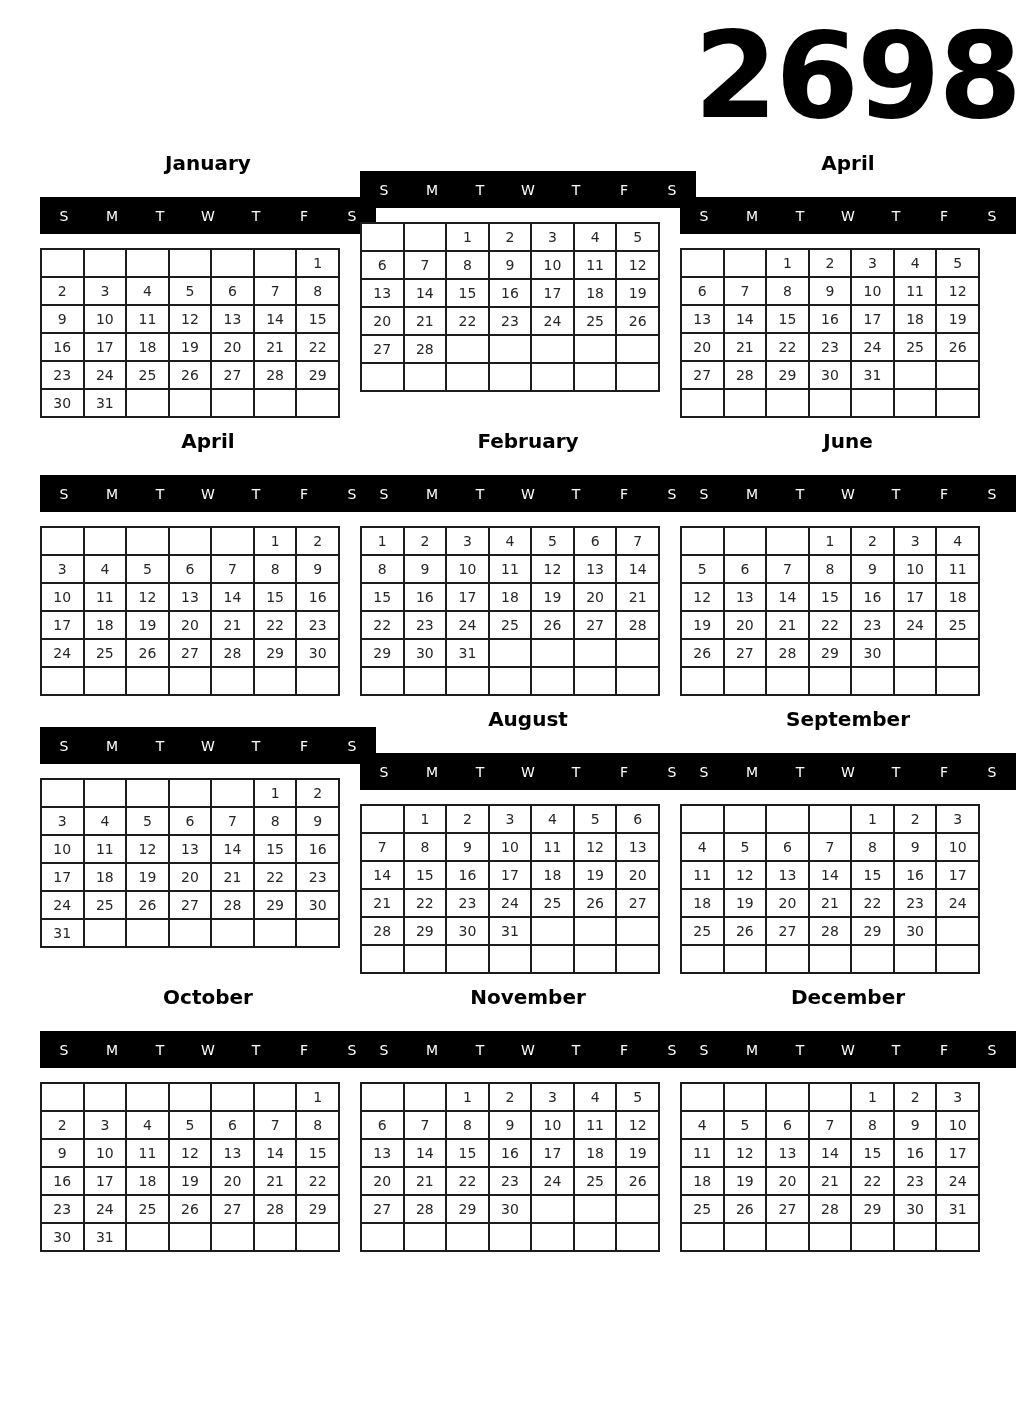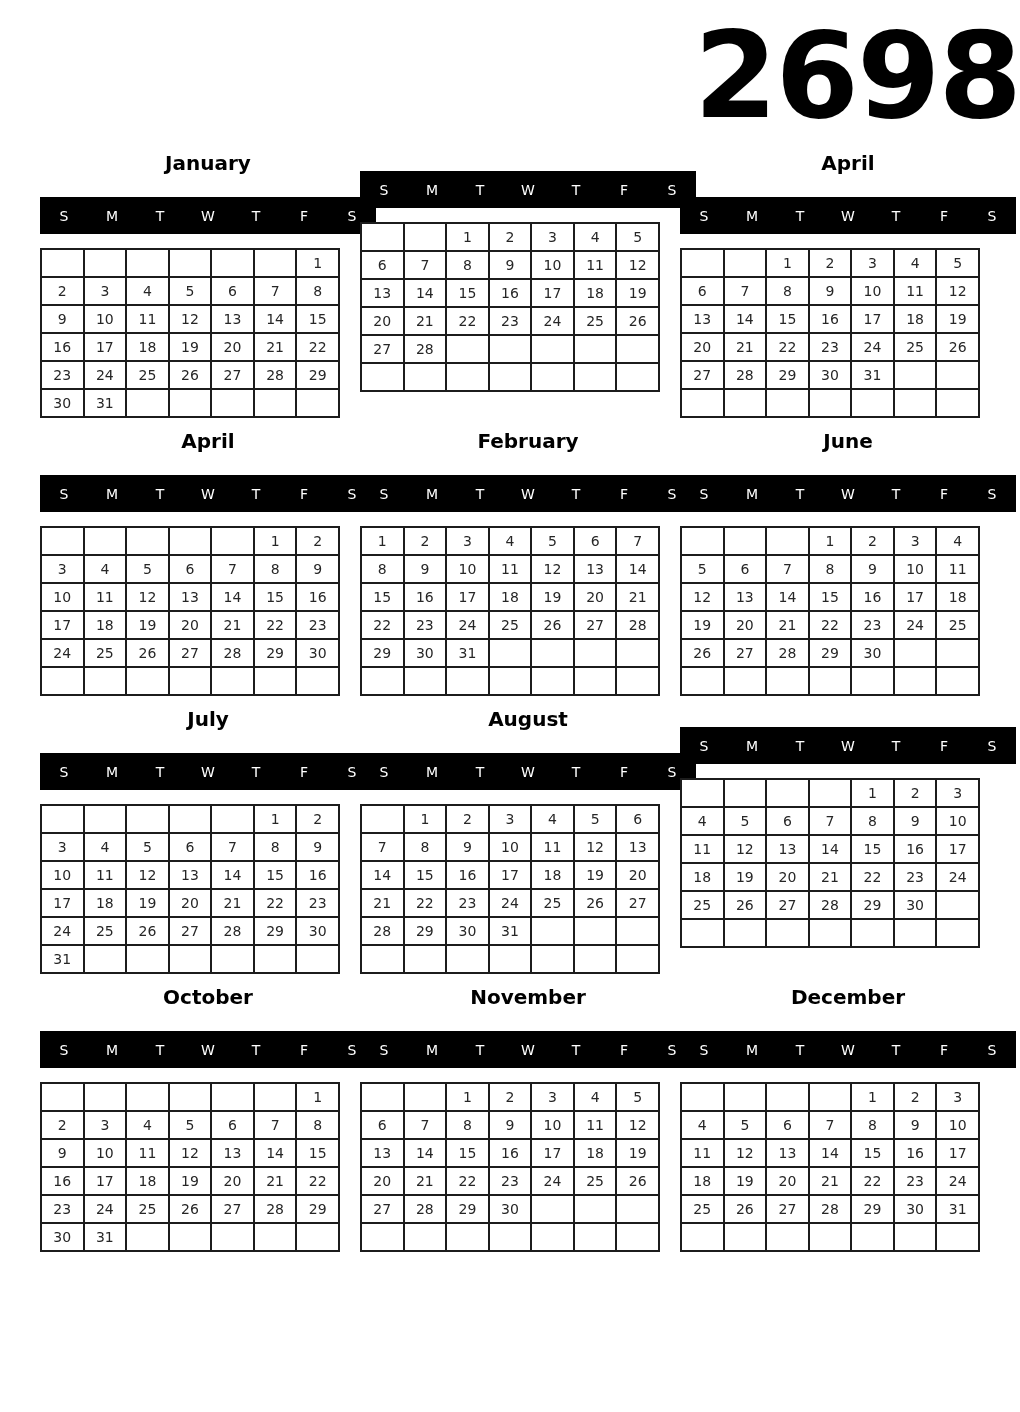--- a/index.html
+++ b/index.html
@@ -497,21 +497,20 @@
               <td></td>
               <td></td>
               <td></td>
               <td></td>
             </tr>
           </tbody>
     </table>
   </div>
 
   <div class="month">
-    <div class="month-title">July</div>
     <div class="dow-bar">
           <span class="dow">S</span>
           <span class="dow">M</span>
           <span class="dow">T</span>
           <span class="dow">W</span>
           <span class="dow">T</span>
           <span class="dow">F</span>
           <span class="dow">S</span>
         </div>
     <table class="grid">
@@ -639,20 +638,21 @@
               <td></td>
               <td></td>
               <td></td>
               <td></td>
             </tr>
           </tbody>
     </table>
   </div>
 
   <div class="month">
+    <div class="month-title">September</div>
     <div class="dow-bar">
           <span class="dow">S</span>
           <span class="dow">M</span>
           <span class="dow">T</span>
           <span class="dow">W</span>
           <span class="dow">T</span>
           <span class="dow">F</span>
           <span class="dow">S</span>
         </div>
     <table class="grid">

